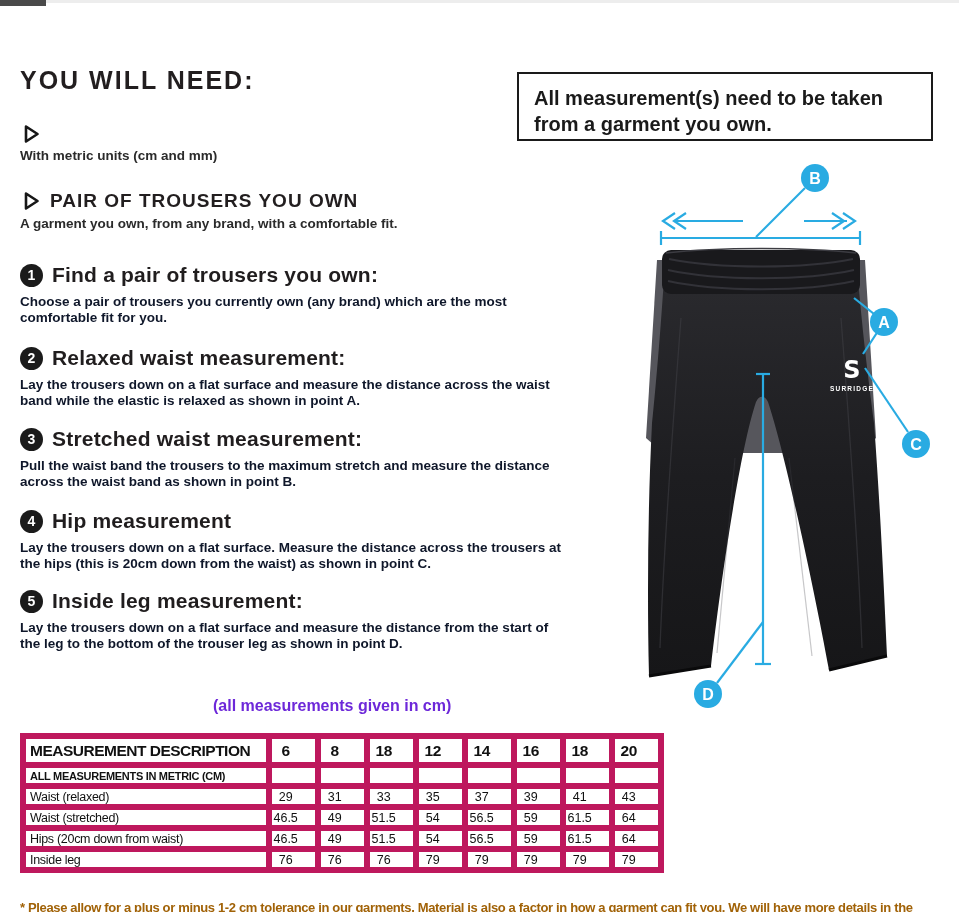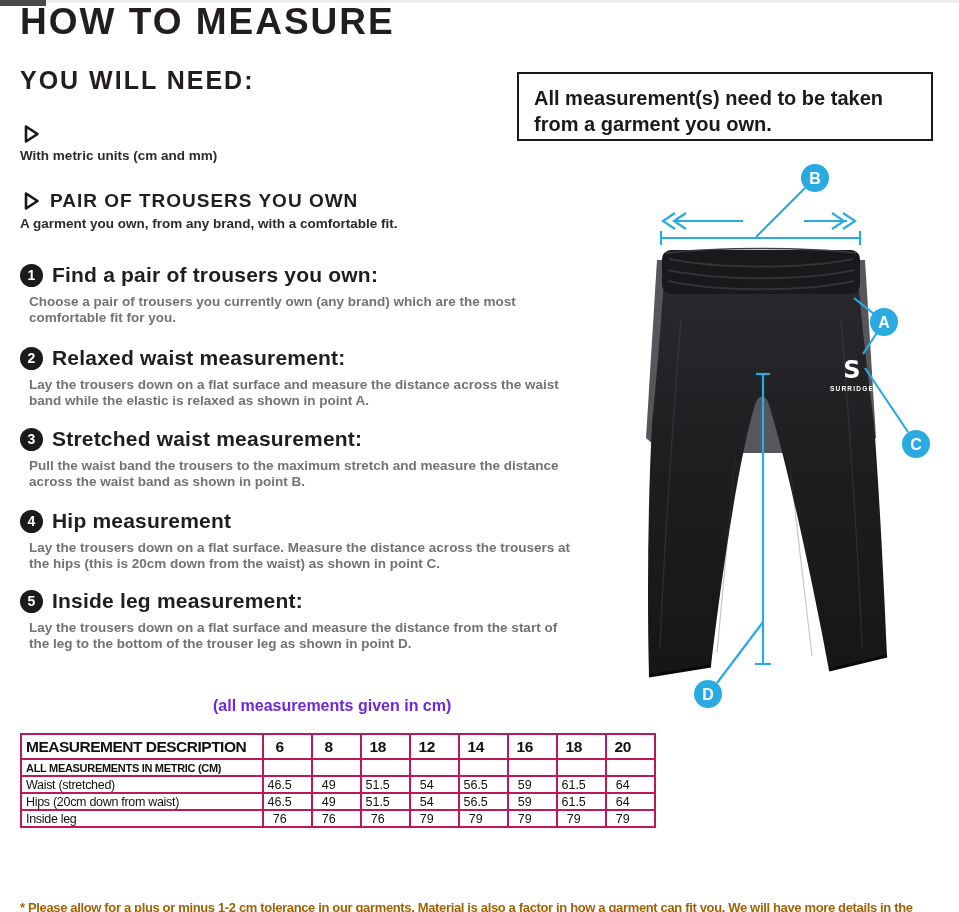--- a/index.html
+++ b/index.html
@@ -21,54 +21,53 @@
   .need-head .tri{margin-left:3px;flex:0 0 auto;}
   .need-label{font-size:19px;font-weight:800;letter-spacing:1px;color:#221e1f;}
   .need-desc{margin:4px 0 0;font-size:13.5px;font-weight:700;line-height:15px;color:#2b2b2b;}
 
   
   .step{left:20px;width:562px;}
   .step-head{display:flex;align-items:center;gap:9px;}
   .step-num{width:23px;height:23px;border-radius:50%;background:#1b1b1b;color:#fff;font-weight:700;
             font-size:14px;display:flex;align-items:center;justify-content:center;flex:0 0 auto;}
   .step-title{font-size:21px;font-weight:800;color:#201d1e;letter-spacing:.2px;}
-  .step-body{margin:7px 9px 0;font-size:13.5px;font-weight:700;line-height:16px;width:552px;color:#737373;}
+  .step-body{margin:7px 0 0;font-size:13.5px;font-weight:700;line-height:16px;width:552px;color:#0f172a;}
 
   
   .note-box{left:517px;top:72px;width:416px;height:69px;border:2px solid #1a1a1a;background:#fff;
             box-sizing:border-box;padding:11px 15px;font-size:20px;font-weight:700;line-height:26px;color:#1a1a1a;}
 
   
   .sc-title{left:20px;top:684px;font-size:28px;font-weight:800;letter-spacing:.5px;color:#221e1f;}
   .sc-sub{left:213px;top:697px;font-size:16px;font-weight:700;color:#6d28d9;}
 
   table.size{left:20px;top:733px;position:absolute;border-collapse:collapse;table-layout:fixed;
              font-family:"Liberation Sans",sans-serif;color:#111;}
-  table.size td{border:2px solid #be185d;padding:0 16px 0 0;text-align:center;font-size:12.5px;height:15px;
+  table.size td{border:6px solid #be185d;padding:0 16px 0 0;text-align:center;font-size:12.5px;height:15px;
                 overflow:hidden;white-space:nowrap;}
   table.size tr.hdr td{font-size:15.5px;font-weight:700;letter-spacing:-0.5px;height:23px;}
   table.size td.lbl{text-align:left;padding-left:4px;letter-spacing:-0.3px;}
   table.size tr.sub td{height:15px;}
   table.size tr.sub td.lbl{font-size:11px;font-weight:700;}
 
   .footnote{left:20px;top:859px;width:936px;font-size:13px;font-weight:700;letter-spacing:-0.35px;
             line-height:15.5px;color:#a16207;margin-top:41px;}
 
   
   .figure{left:613px;top:148px;width:346px;height:566px;}
 </style>
 </head>
 <body>
 
 <div class="canvas">
 
   <div class="abs top-strip"></div>
   <div class="abs corner-bar"></div>
 
-  <div class="abs page-title">HOW TO MEASURE</div>
   <div class="abs ywn-title">YOU WILL NEED:</div>
 
   <div class="abs need" style="top:124px">
     <div class="need-head">
       <svg class="tri" width="17" height="20" viewBox="0 0 17 20">
         <path d="M3,2.5 L14.5,10 L3,17.5 Z" fill="none" stroke="#171717" stroke-width="2.6" stroke-linejoin="round"></path>
       </svg>
     </div>
     <p class="need-desc">With metric units (cm and mm)</p>
   </div>
@@ -235,20 +234,31 @@
       <td></td>
           <td></td>
       <td></td>
           <td></td>
       <td></td>
           <td></td>
       <td></td>
           <td></td>
     </tr>
     <tr>
+      <td class="lbl">Waist (relaxed)</td>
+      <td>29</td>
+      <td>31</td>
+      <td>33</td>
+      <td>35</td>
+      <td>37</td>
+      <td>39</td>
+      <td>41</td>
+      <td>43</td>
+    </tr>
+    <tr>
       <td class="lbl">Waist (stretched)</td>
       <td>46.5</td>
       <td>49</td>
       <td>51.5</td>
       <td>54</td>
       <td>56.5</td>
       <td>59</td>
       <td>61.5</td>
       <td>64</td>
     </tr>

